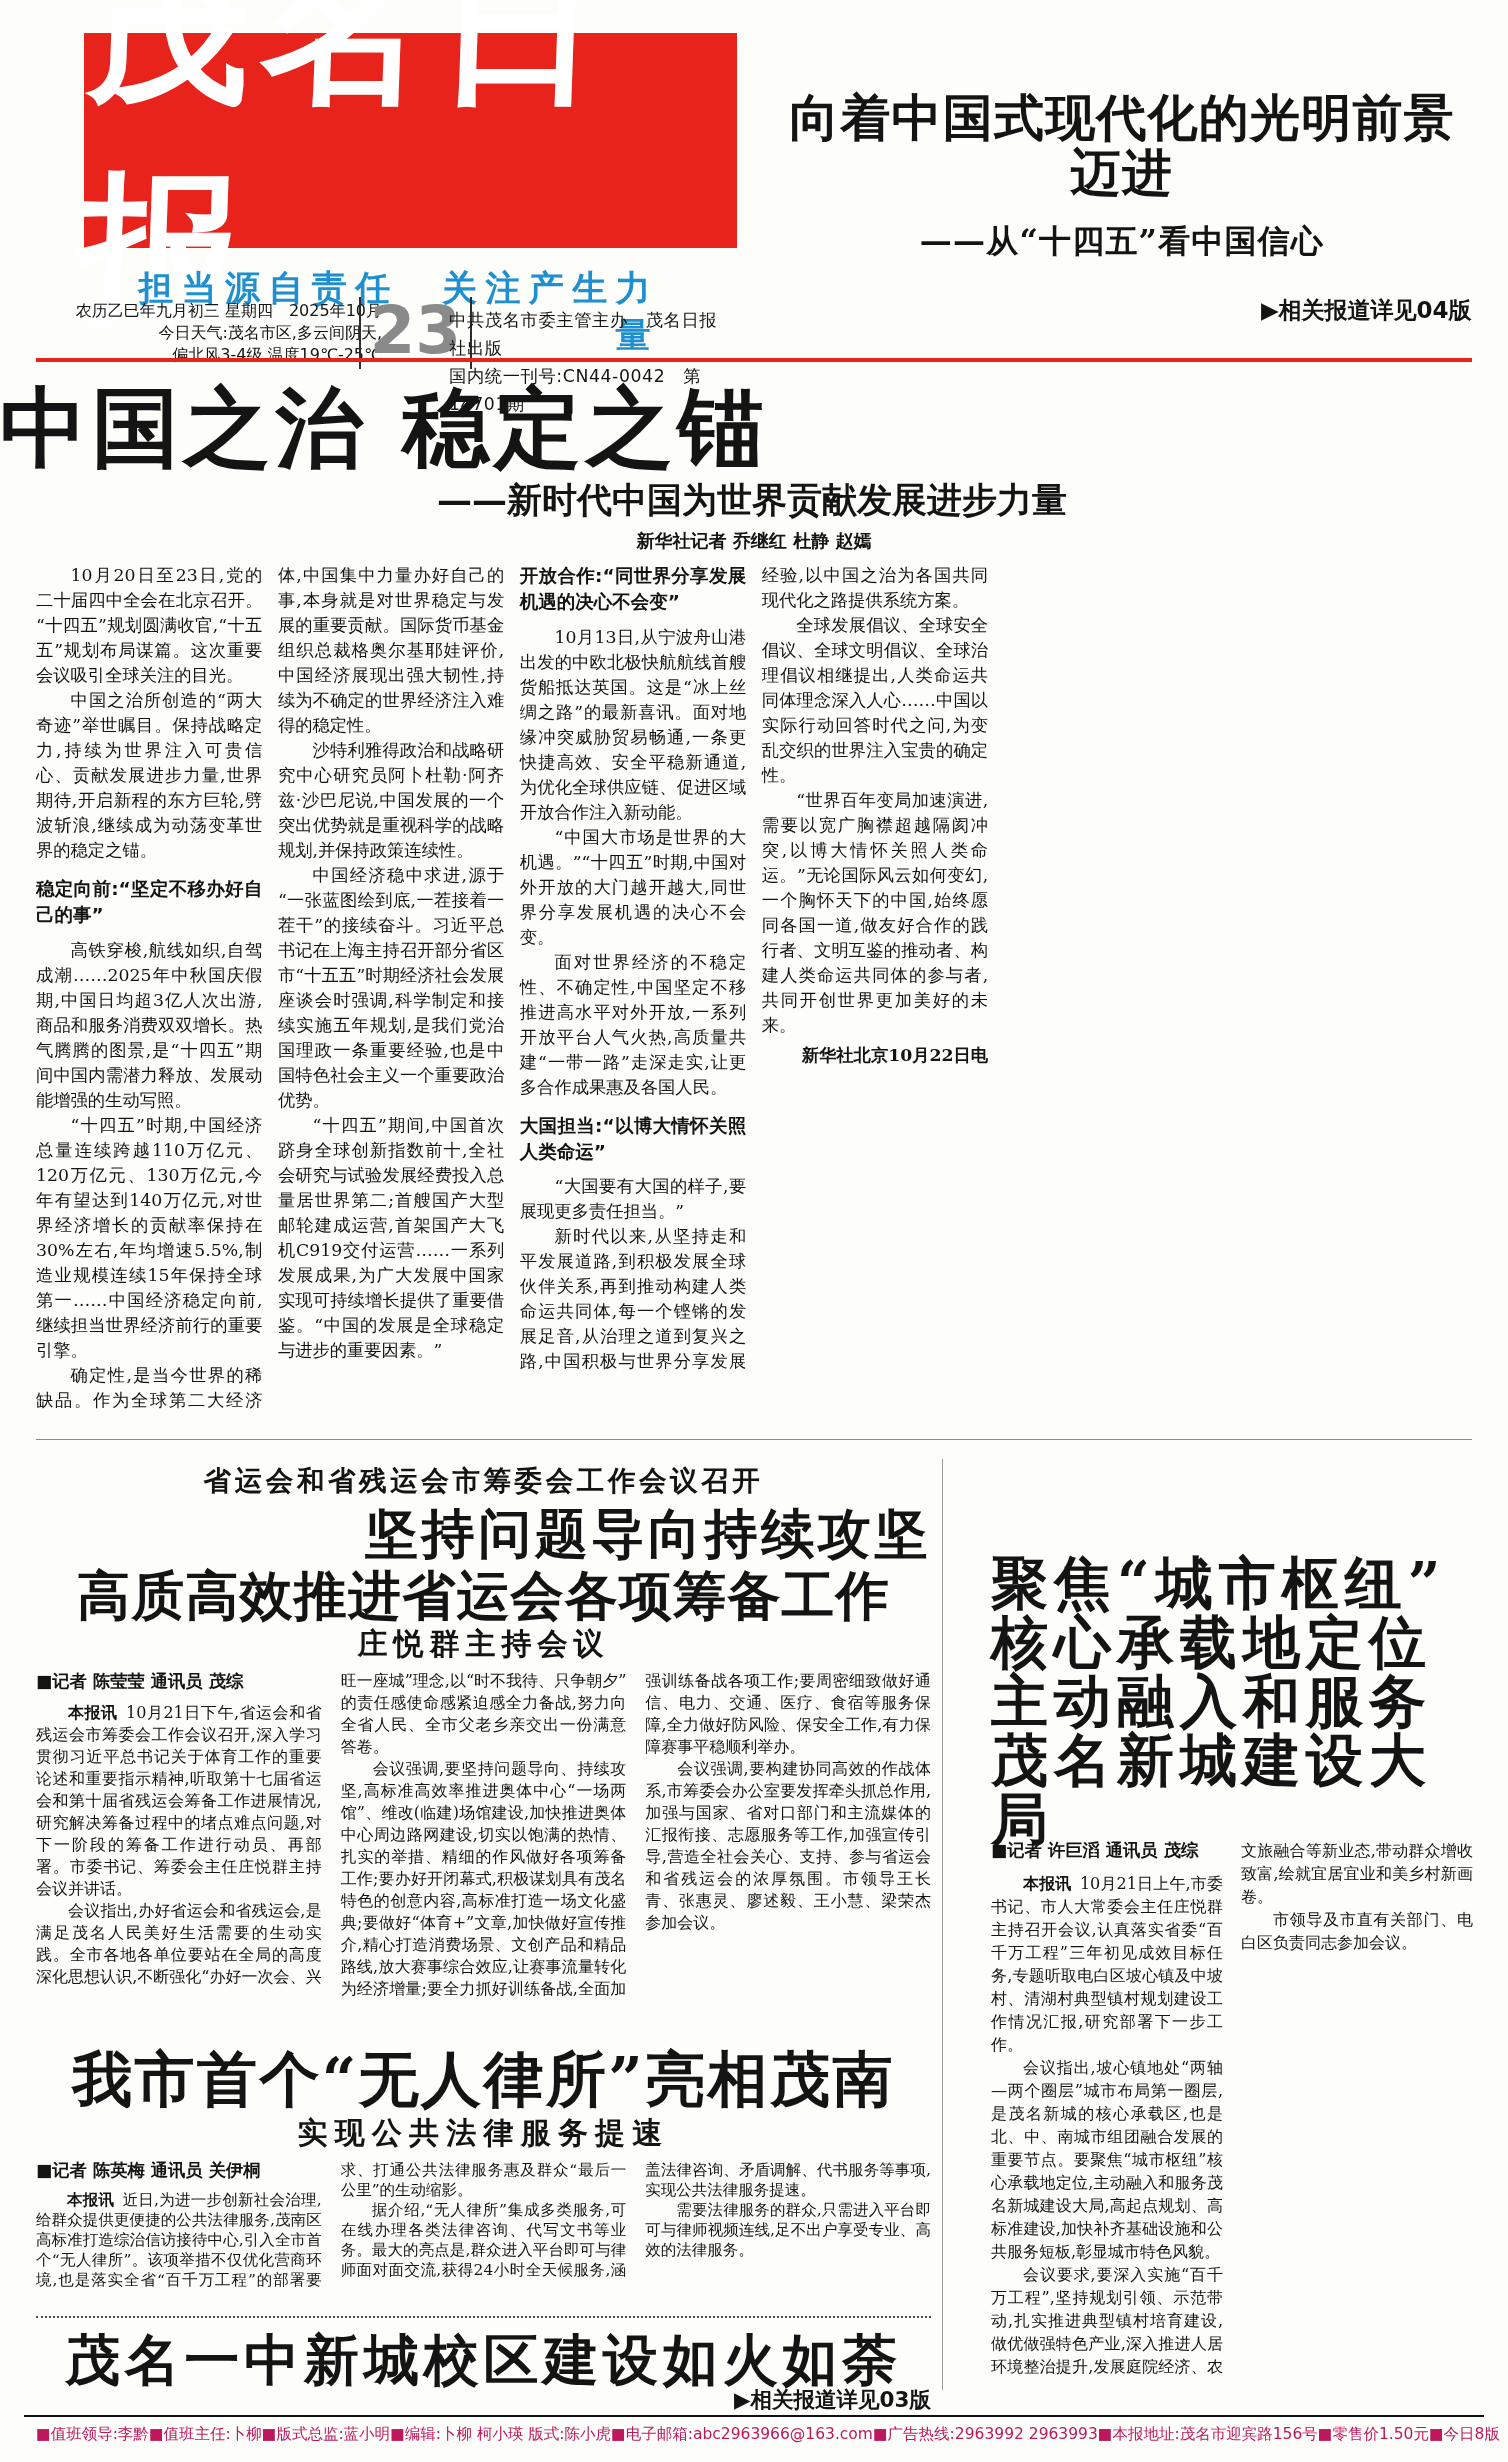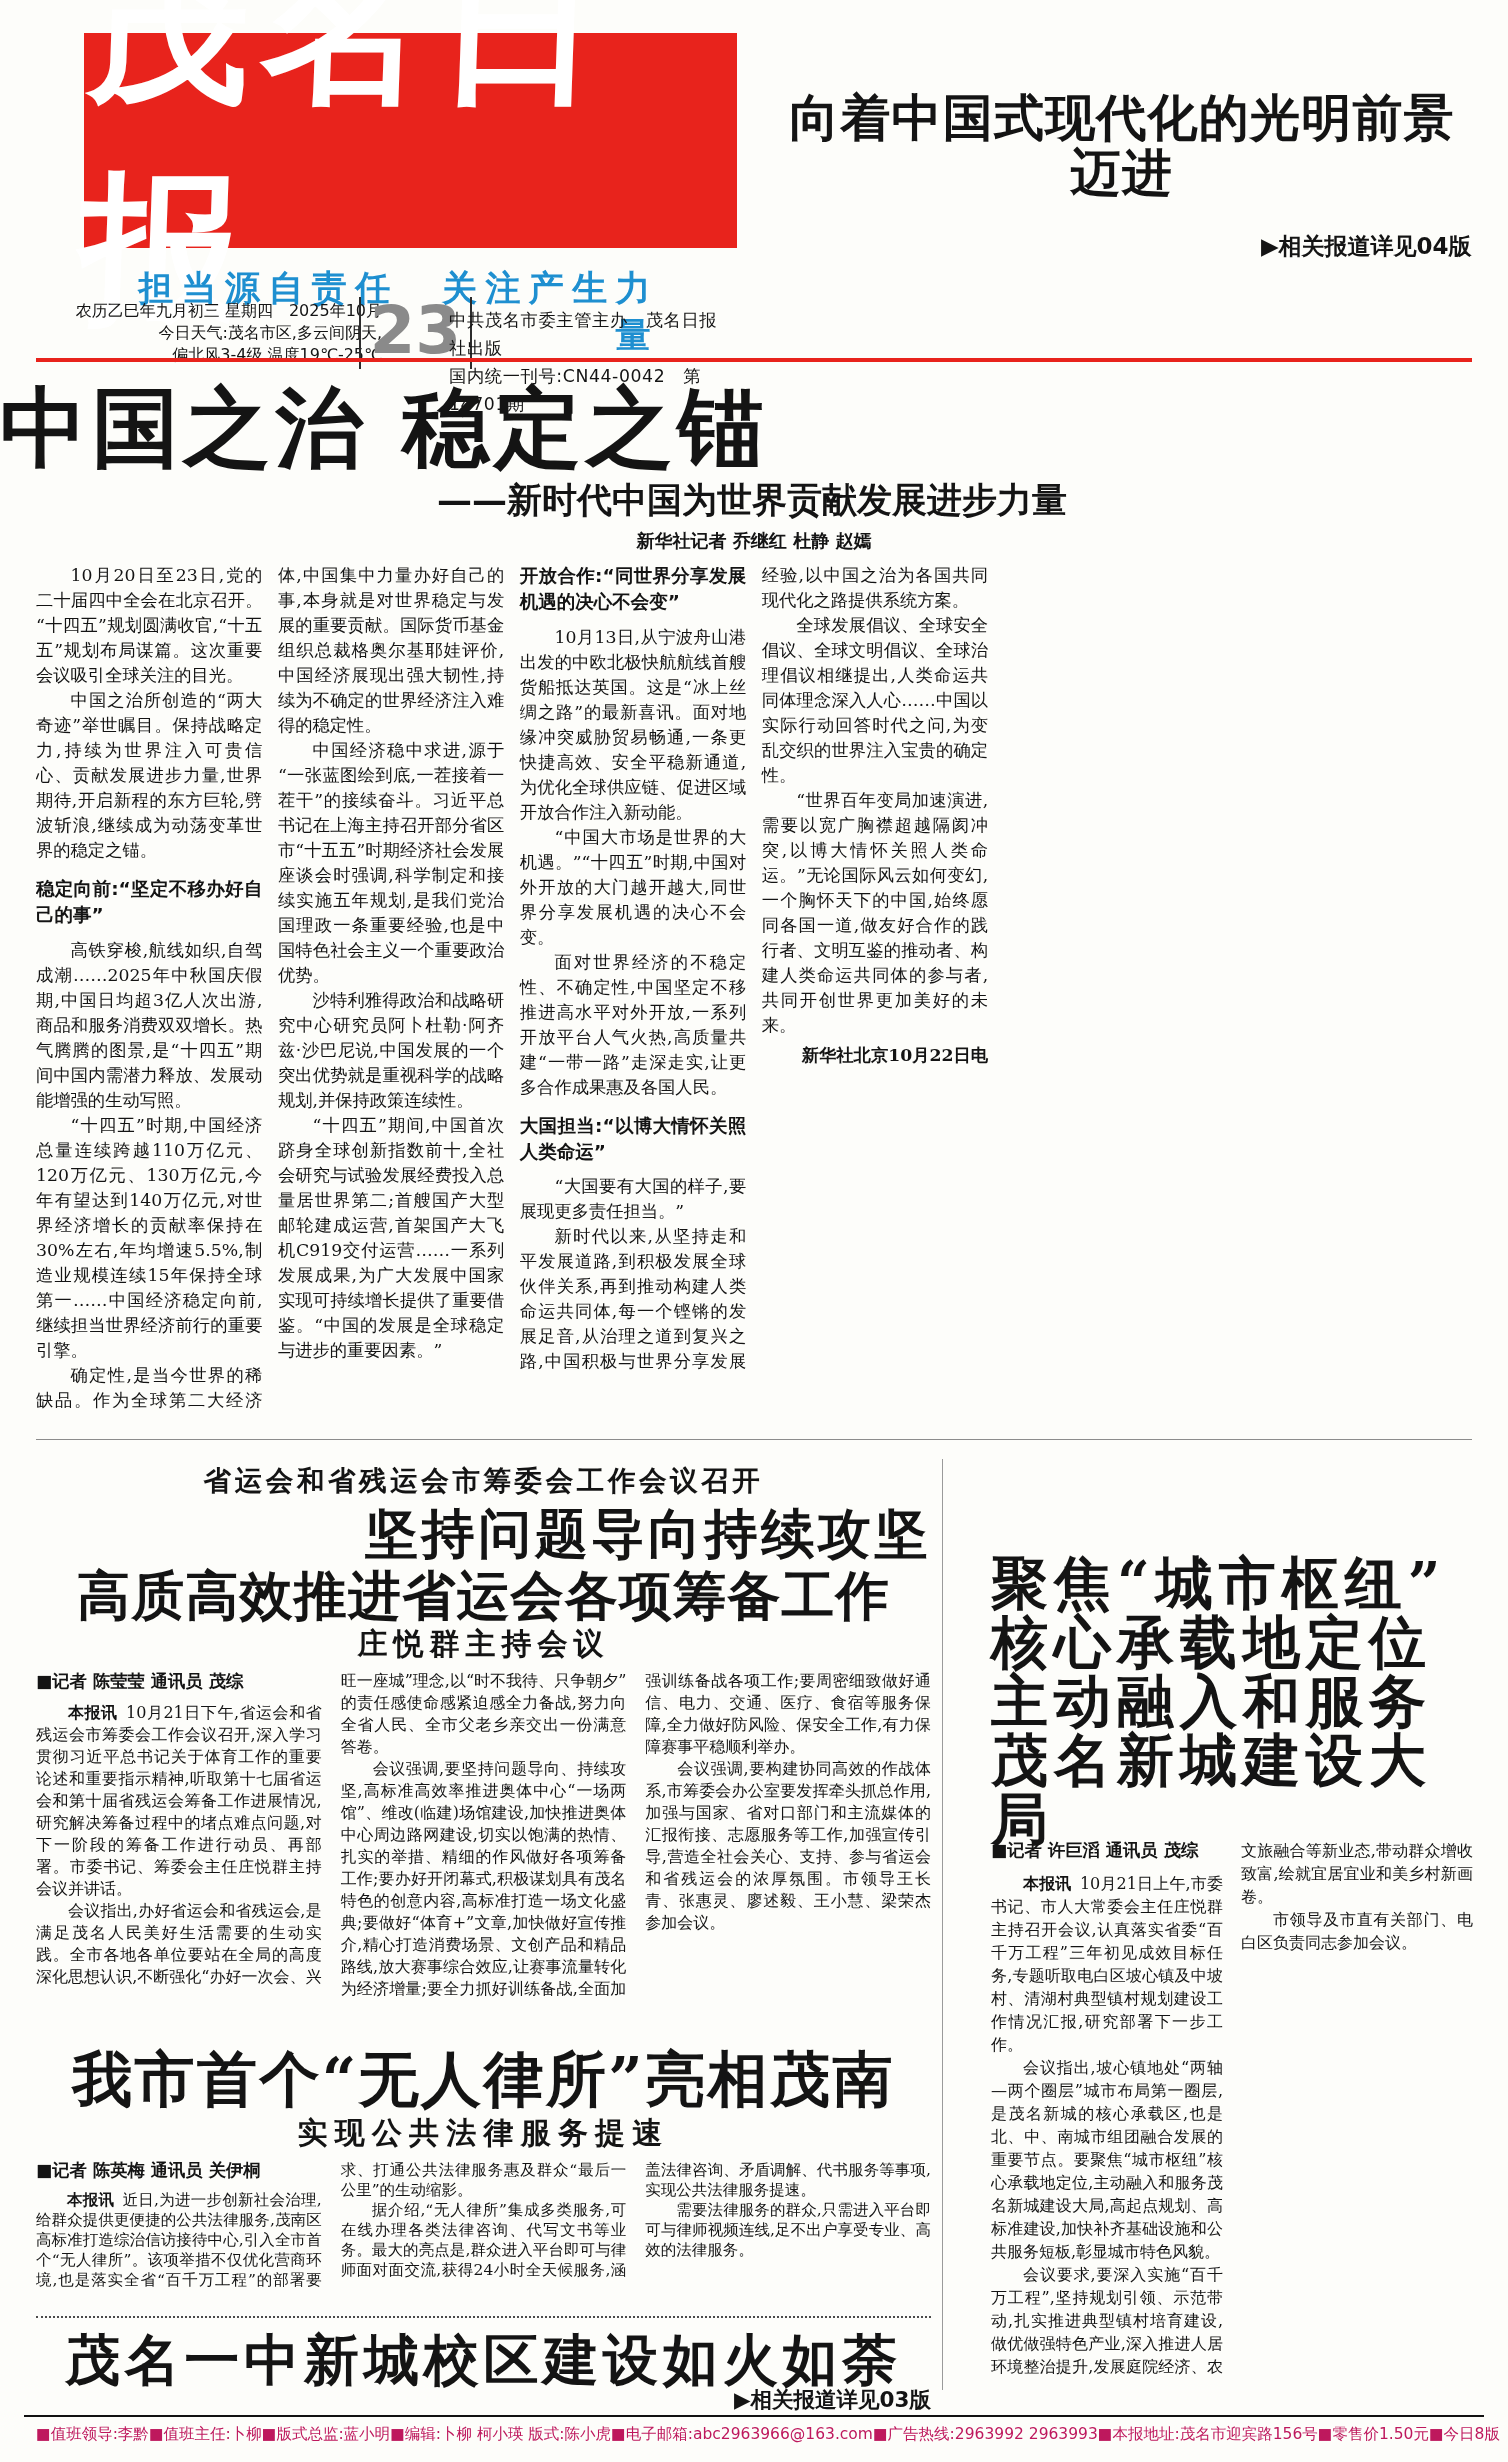--- a/index.html
+++ b/index.html
@@ -101,20 +101,21 @@
 <body>
 
 <div class="page">
 
   <div class="masthead-box">
     <div class="masthead-title">茂名日报</div>
   </div>
 
   <div class="top-story">
     <div class="ts-headline serif">向着中国式现代化的光明前景迈进</div>
+    <div class="ts-sub serif">——从“十四五”看中国信心</div>
     <div class="ts-more">▶相关报道详见04版</div>
   </div>
 
   <div class="slogan">担当源自责任　关注产生力量</div>
 
   <div class="dateblock">
     <div>农历乙巳年九月初三 星期四　2025年10月</div>
     <div>今日天气:茂名市区,多云间阴天,</div>
     <div>偏北风3-4级,温度19℃-25℃</div>
   </div>
@@ -129,22 +130,22 @@
   <div class="lead-headline">中国之治 稳定之锚</div>
   <div class="lead-sub">——新时代中国为世界贡献发展进步力量</div>
   <div class="lead-byline">新华社记者 乔继红 杜静 赵嫣</div>
   <div class="lead-body col-body">
       <p class="p">10月20日至23日,党的二十届四中全会在北京召开。“十四五”规划圆满收官,“十五五”规划布局谋篇。这次重要会议吸引全球关注的目光。</p>
       <p class="p">中国之治所创造的“两大奇迹”举世瞩目。保持战略定力,持续为世界注入可贵信心、贡献发展进步力量,世界期待,开启新程的东方巨轮,劈波斩浪,继续成为动荡变革世界的稳定之锚。</p>
       <h4 class="h">稳定向前:“坚定不移办好自己的事”</h4>
       <p class="p">高铁穿梭,航线如织,自驾成潮……2025年中秋国庆假期,中国日均超3亿人次出游,商品和服务消费双双增长。热气腾腾的图景,是“十四五”期间中国内需潜力释放、发展动能增强的生动写照。</p>
       <p class="p">“十四五”时期,中国经济总量连续跨越110万亿元、120万亿元、130万亿元,今年有望达到140万亿元,对世界经济增长的贡献率保持在30%左右,年均增速5.5%,制造业规模连续15年保持全球第一……中国经济稳定向前,继续担当世界经济前行的重要引擎。</p>
       <p class="p">确定性,是当今世界的稀缺品。作为全球第二大经济体,中国集中力量办好自己的事,本身就是对世界稳定与发展的重要贡献。国际货币基金组织总裁格奥尔基耶娃评价,中国经济展现出强大韧性,持续为不确定的世界经济注入难得的稳定性。</p>
+      <p class="p">沙特利雅得政治和战略研究中心研究员阿卜杜勒·阿齐兹·沙巴尼说,中国发展的一个突出优势就是重视科学的战略规划,并保持政策连续性。</p>
       <p class="p">中国经济稳中求进,源于“一张蓝图绘到底,一茬接着一茬干”的接续奋斗。习近平总书记在上海主持召开部分省区市“十五五”时期经济社会发展座谈会时强调,科学制定和接续实施五年规划,是我们党治国理政一条重要经验,也是中国特色社会主义一个重要政治优势。</p>
-      <p class="p">沙特利雅得政治和战略研究中心研究员阿卜杜勒·阿齐兹·沙巴尼说,中国发展的一个突出优势就是重视科学的战略规划,并保持政策连续性。</p>
       <p class="p">“十四五”期间,中国首次跻身全球创新指数前十,全社会研究与试验发展经费投入总量居世界第二;首艘国产大型邮轮建成运营,首架国产大飞机C919交付运营……一系列发展成果,为广大发展中国家实现可持续增长提供了重要借鉴。“中国的发展是全球稳定与进步的重要因素。”</p>
       <h4 class="h">开放合作:“同世界分享发展机遇的决心不会变”</h4>
       <p class="p">10月13日,从宁波舟山港出发的中欧北极快航航线首艘货船抵达英国。这是“冰上丝绸之路”的最新喜讯。面对地缘冲突威胁贸易畅通,一条更快捷高效、安全平稳新通道,为优化全球供应链、促进区域开放合作注入新动能。</p>
       <p class="p">“中国大市场是世界的大机遇。”“十四五”时期,中国对外开放的大门越开越大,同世界分享发展机遇的决心不会变。</p>
       <p class="p">面对世界经济的不稳定性、不确定性,中国坚定不移推进高水平对外开放,一系列开放平台人气火热,高质量共建“一带一路”走深走实,让更多合作成果惠及各国人民。</p>
       <h4 class="h">大国担当:“以博大情怀关照人类命运”</h4>
       <p class="p">“大国要有大国的样子,要展现更多责任担当。”</p>
       <p class="p">新时代以来,从坚持走和平发展道路,到积极发展全球伙伴关系,再到推动构建人类命运共同体,每一个铿锵的发展足音,从治理之道到复兴之路,中国积极与世界分享发展经验,以中国之治为各国共同现代化之路提供系统方案。</p>
       <p class="p">全球发展倡议、全球安全倡议、全球文明倡议、全球治理倡议相继提出,人类命运共同体理念深入人心……中国以实际行动回答时代之问,为变乱交织的世界注入宝贵的确定性。</p>
       <p class="p">“世界百年变局加速演进,需要以宽广胸襟超越隔阂冲突,以博大情怀关照人类命运。”无论国际风云如何变幻,一个胸怀天下的中国,始终愿同各国一道,做友好合作的践行者、文明互鉴的推动者、构建人类命运共同体的参与者,共同开创世界更加美好的未来。</p>

